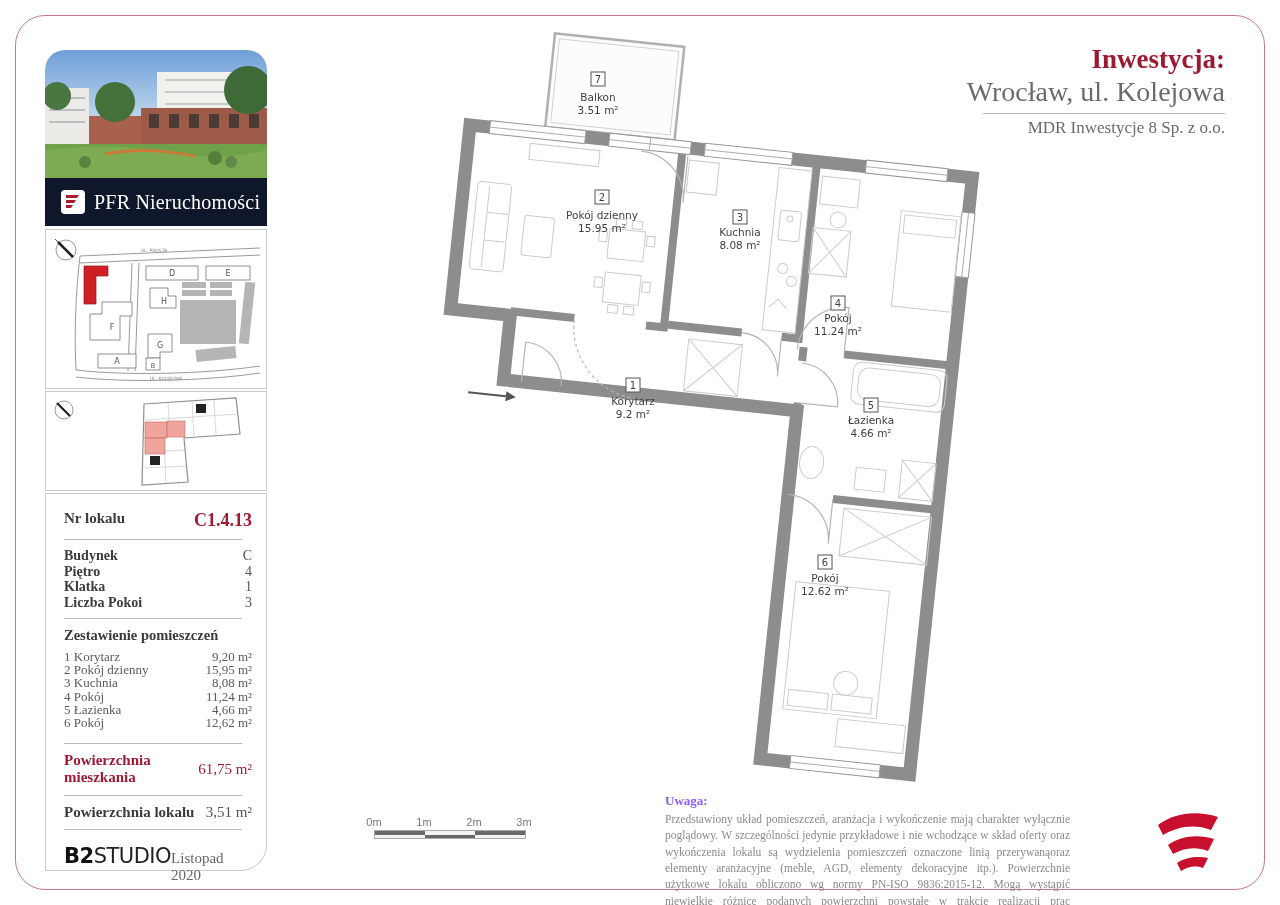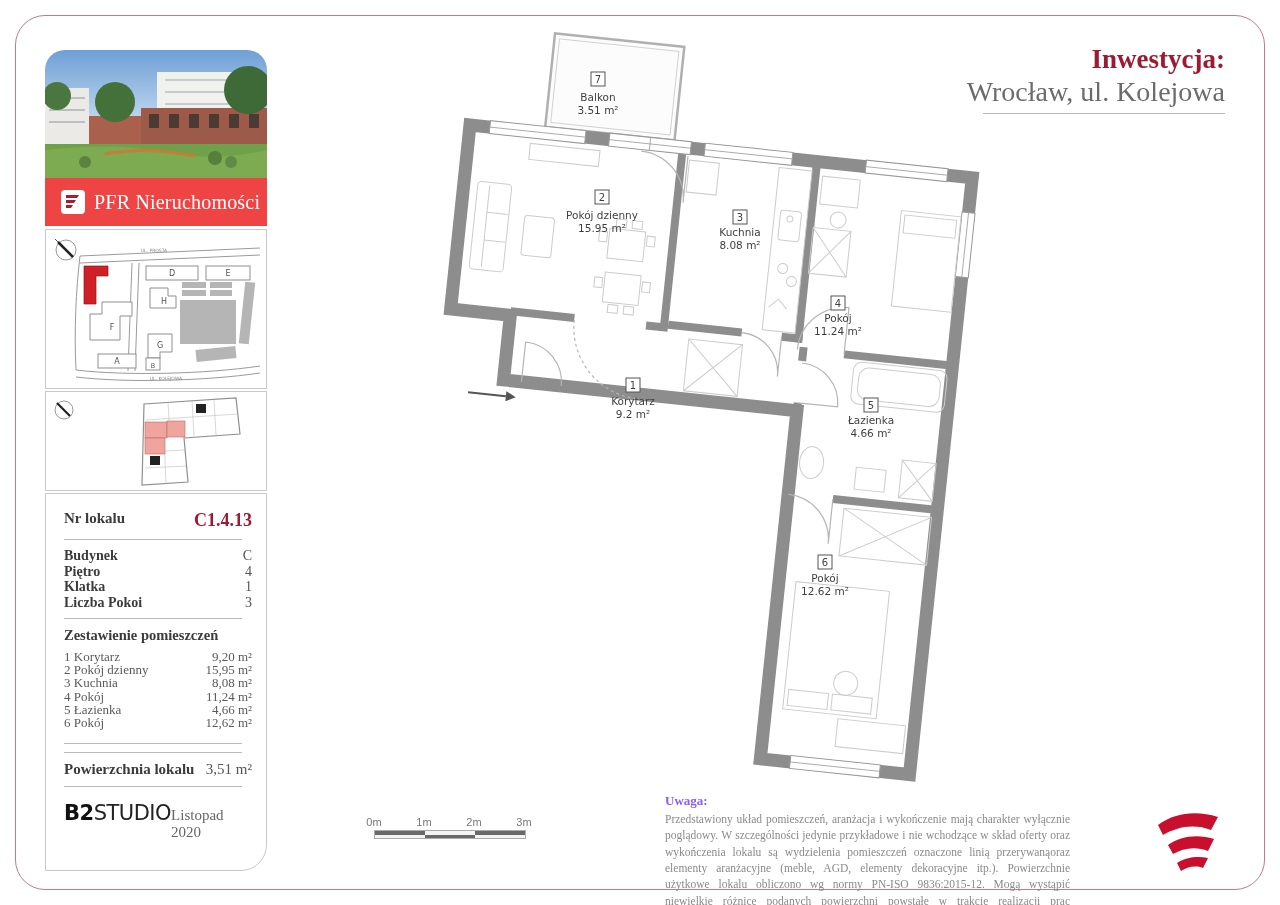--- a/index.html
+++ b/index.html
@@ -11,21 +11,21 @@
   
   .header{position:absolute;right:55px;top:44px;text-align:right;width:420px;}
   .header .title{font-size:27px;font-weight:bold;color:#9d1a33;line-height:1.15;}
   .header .city{font-size:28px;color:#6b6b6b;line-height:1.2;}
   .header .rule{height:1px;background:#b9b9b9;margin:4px 0 4px auto;width:242px;}
   .header .dev{font-size:17px;color:#6b6b6b;}
 
   
   .sidebar{position:absolute;left:45px;top:50px;width:222px;}
   .photo{width:222px;height:128px;border-radius:20px 20px 0 0;overflow:hidden;display:block;}
-  .banner{width:222px;height:48px;background:#ef4444;display:flex;align-items:center;gap:9px;
+  .banner{width:222px;height:48px;background:#0f172a;display:flex;align-items:center;gap:9px;
           padding-left:16px;box-sizing:border-box;}
   .banner .brand-text{color:#fff;font-size:20px;letter-spacing:.2px;}
   .panel{border:1px solid #c9c9c9;background:#fff;box-sizing:border-box;}
   .panel.map{margin-top:3px;width:222px;height:160px;}
   .panel.bplan{margin-top:2px;width:222px;height:100px;}
   .panel.details{margin-top:2px;width:222px;height:378px;padding:16px 14px 10px 18px;
                  border-radius:0 0 26px 0;}
 
   .row{display:flex;justify-content:space-between;align-items:flex-start;}
   .nr-label{font-weight:bold;font-size:15px;color:#3b3b3b;}
@@ -71,20 +71,21 @@
 </head>
 <body>
 
 <div id="page">
   <div id="frame"></div>
 
   <div class="header">
     <div class="title">Inwestycja:</div>
     <div class="city">Wrocław, ul. Kolejowa</div>
     <div class="rule"></div>
+    <div class="dev">MDR Inwestycje 8 Sp. z o.o.</div>
   </div>
 
   <div class="sidebar">
 
     <div class="photo">
       <svg width="222" height="128" viewBox="0 0 222 128">
         <defs>
           <linearGradient id="sky" x1="0" y1="0" x2="0" y2="1">
             <stop offset="0" stop-color="#6f9fd6"></stop>
               <stop offset="1" stop-color="#dcebf7"></stop>
@@ -265,20 +266,24 @@
         <div class="roomrow">
             <span>5 Łazienka</span>
             <span>4,66 m²</span>
           </div>
         <div class="roomrow">
             <span>6 Pokój</span>
             <span>12,62 m²</span>
           </div>
       </div>
       <div class="hr" style="margin-top:14px"></div>
+      <div class="area-flat">
+        <span class="lbl" style="width:110px">Powierzchnia mieszkania</span>
+        <span class="val">61,75 m²</span>
+      </div>
       <div class="hr"></div>
       <div class="area-balc">
         <span class="lbl">Powierzchnia lokalu</span>
         <span class="val">3,51 m²</span>
       </div>
       <div class="hr"></div>
       <div class="studio-row">
         <span class="studio"><b>B2</b><span>STUDIO</span></span>
         <span class="date">Listopad 2020</span>
       </div>

